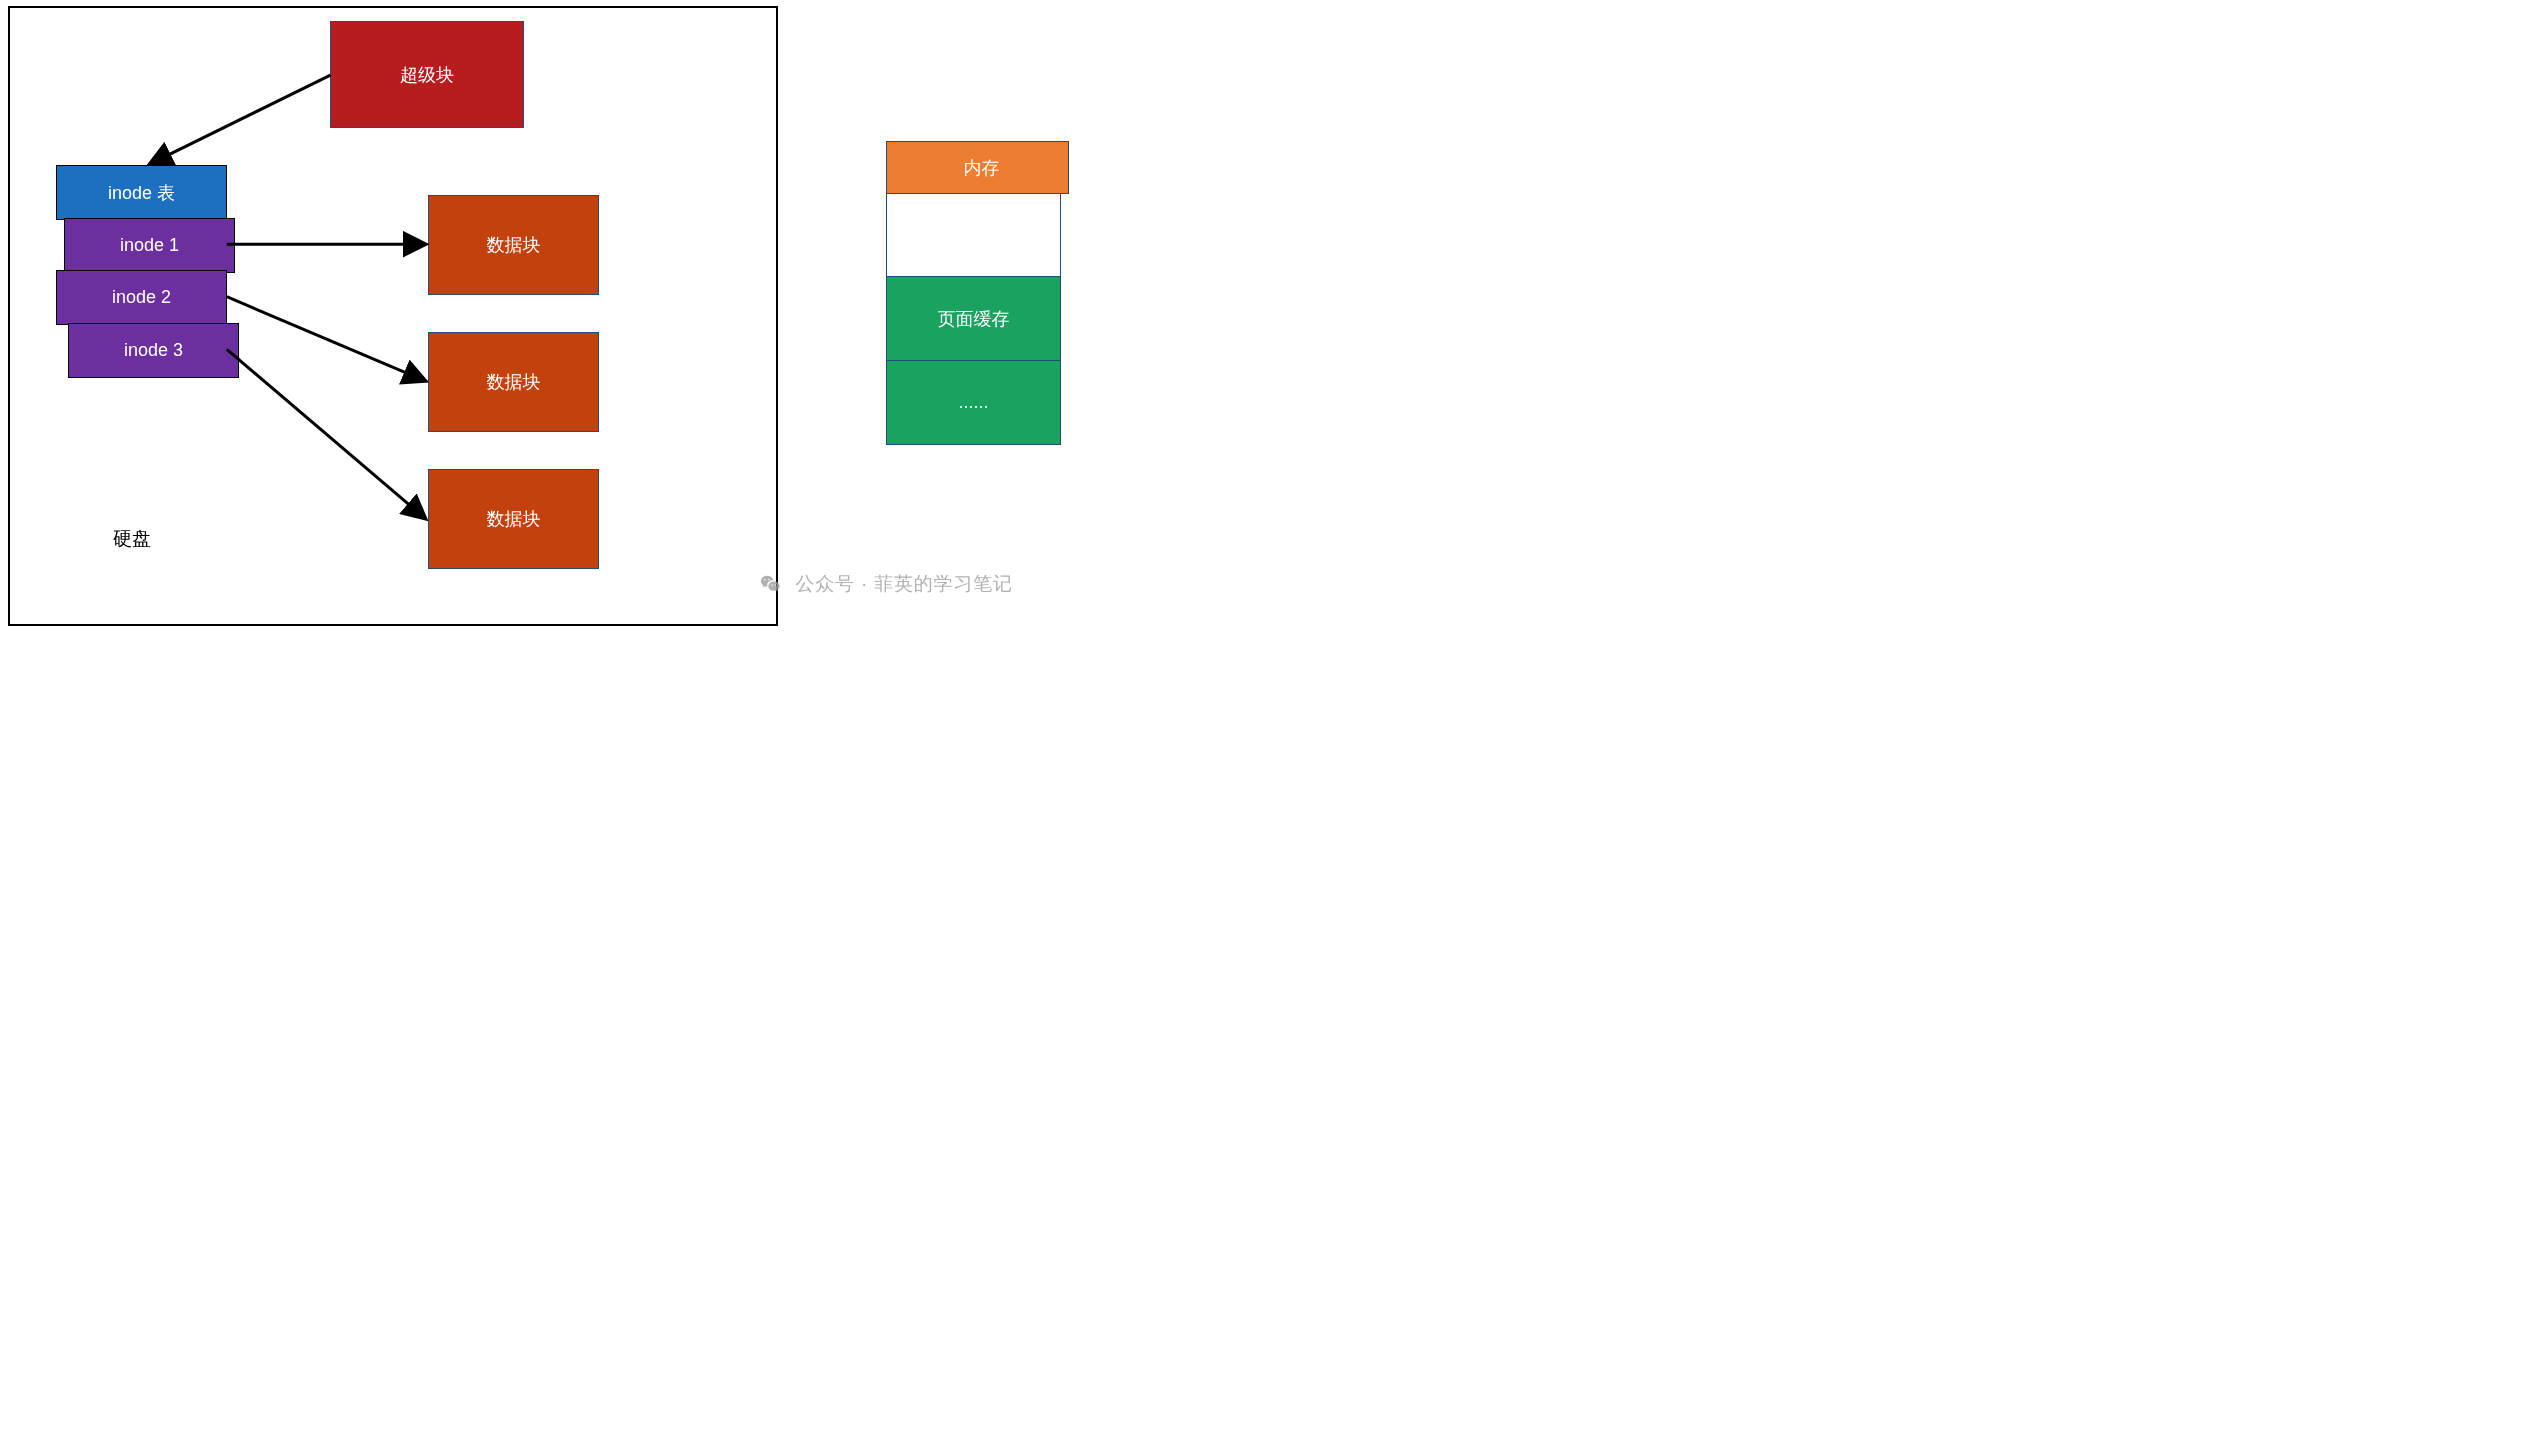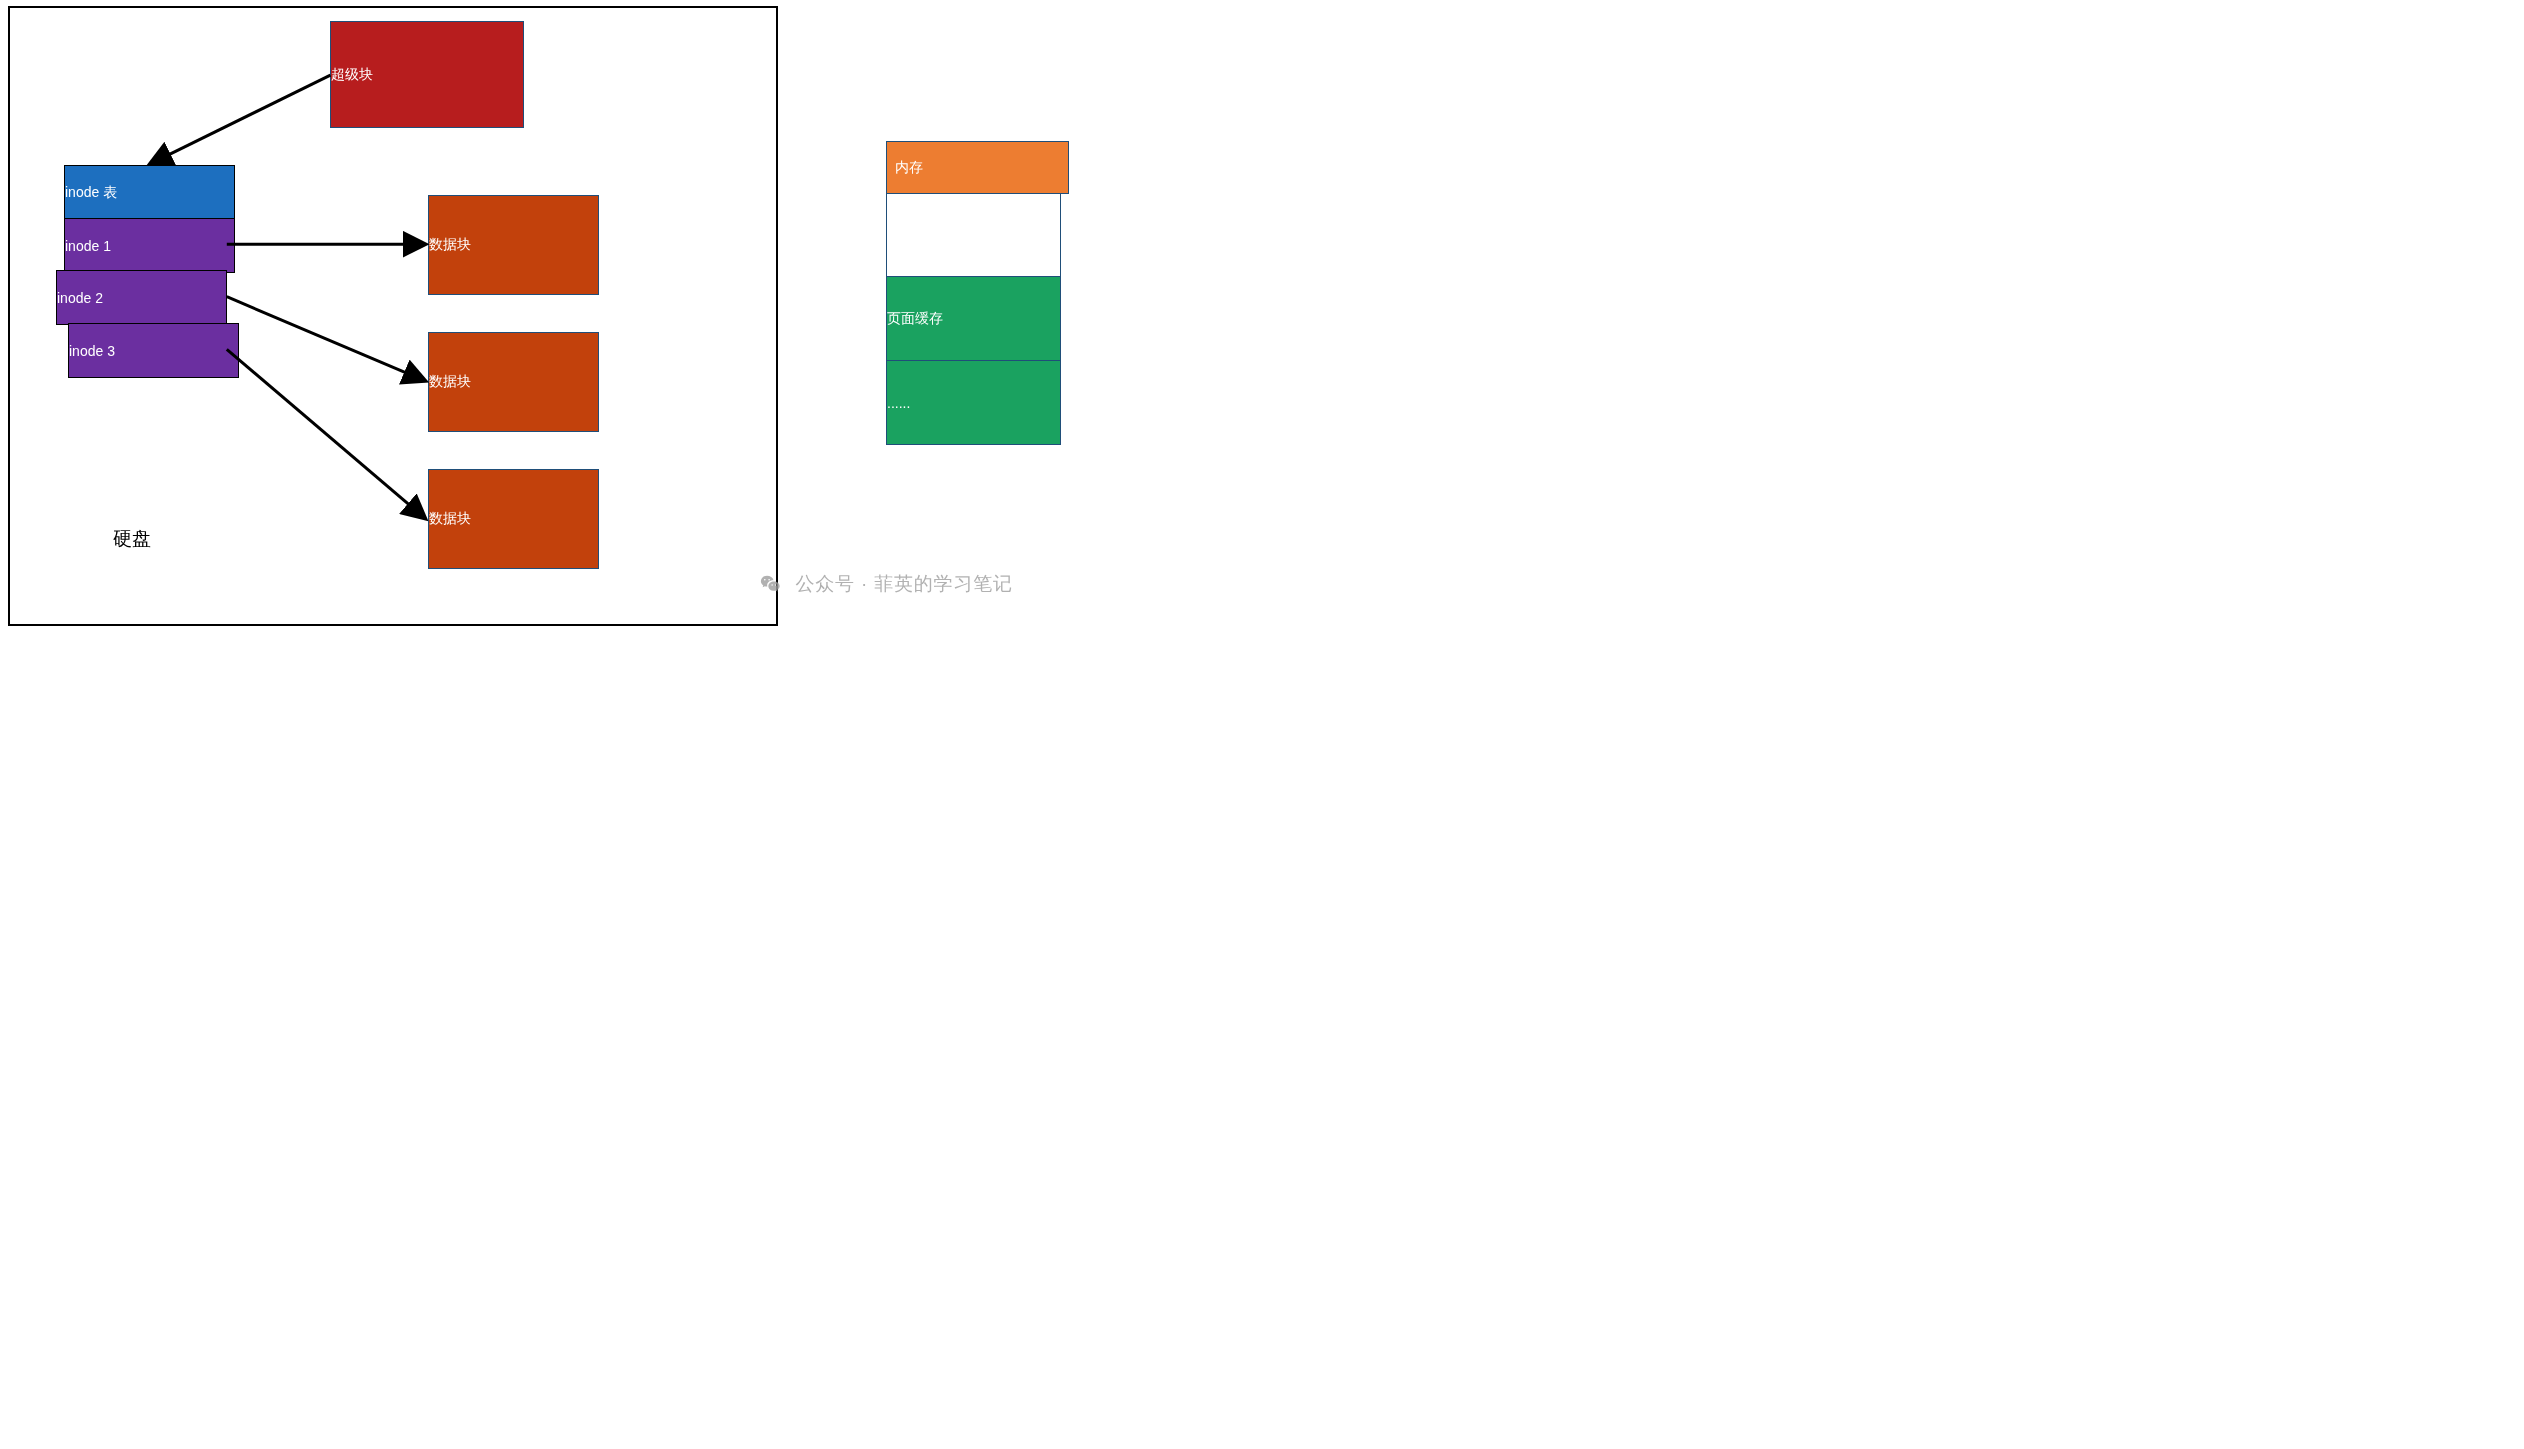--- a/index.html
+++ b/index.html
@@ -1,20 +1,20 @@
 <!DOCTYPE html>
 <html style="font-size:12px"><head>
 <meta charset="utf-8">
 <style>
   html,body{margin:0;padding:0;background:#fff;font-family:"Microsoft YaHei","PingFang SC",Arial,sans-serif;}
   .stage{position:relative;width:1096px;height:631px;}
-  .box{position:absolute;display:flex;align-items:center;justify-content:flex-start;color:#fff;font-size:14px;}
+  .box{position:absolute;display:flex;align-items:center;justify-content:center;color:#fff;font-size:18px;}
   .disk-frame{position:absolute;border:2.3px solid #000;}
   .super{background:#b71d1e;border:1.5px solid #1f4e79;}
-  .inode-head{background:#1d6fbf;border:1.5px solid #000;margin-left:8px;}
+  .inode-head{background:#1d6fbf;border:1.5px solid #000;}
   .inode{background:#6b2fa0;border:1.5px solid #000;}
   .datablock{background:#c2410c;border:1.5px solid #1f4e79;font-family:Liberation Serif, serif;}
   .disk-label{position:absolute;color:#000;font-size:19px;}
   .mem-frame{position:absolute;border:1.5px solid #1f4e79;}
   .mem-head{background:#ed7d31;}
   .mem-cell{background:#1aa260;}
   .watermark{position:absolute;color:#9e9e9e;font-size:19px;letter-spacing:0.8px;display:flex;align-items:center;gap:14px;opacity:.8;}
   .watermark svg{width:22.5px;height:22.5px;fill:#9e9e9e;}
   svg.arrows{position:absolute;left:0;top:0;pointer-events:none;}
 </style>

